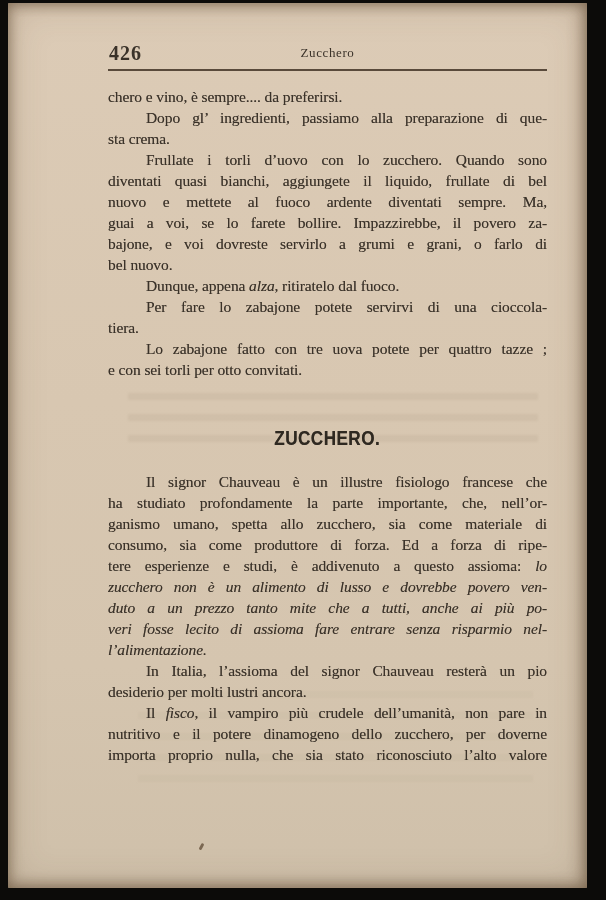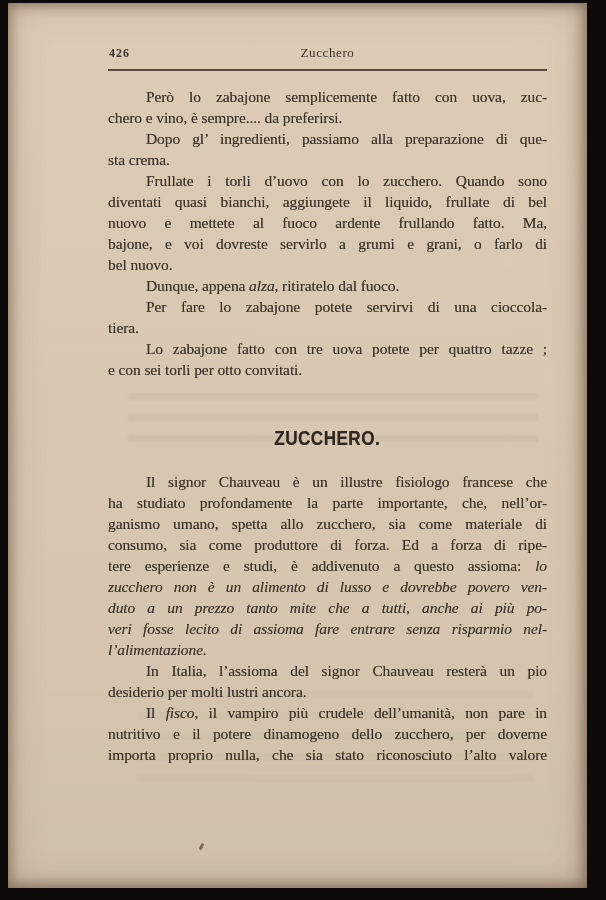--- a/index.html
+++ b/index.html
@@ -45,21 +45,21 @@
     top: 41px;
     left: 0;
     width: 100%;
     height: 18px;
     line-height: 18px;
   }
   .page-number {
     position: absolute;
     left: 1px;
     top: 0;
-    font-size: 12px;
+    font-size: 20px;
     font-weight: bold;
     letter-spacing: 1px;
   }
   .running-header {
     display: block;
     text-align: center;
     font-size: 13px;
     letter-spacing: 0.6px;
   }
   .header-rule {
@@ -150,27 +150,27 @@
 
       <div class="header-row">
         <span class="page-number">426</span>
         <span class="running-header">Zucchero</span>
       </div>
 
       <div class="header-rule"></div>
 
       <div class="bodytext">
         <div id="block1">
-            <div class="line indent just"><span>Però lo zabajone semplicemente fatto con uova, zuc-</span></div>
             <div class="line"><span>chero e vino, è sempre.... da preferirsi.</span></div>
             <div class="line indent just"><span>Dopo gl’ ingredienti, passiamo alla preparazione di que-</span></div>
             <div class="line"><span>sta crema.</span></div>
             <div class="line indent just"><span>Frullate i torli d’uovo con lo zucchero. Quando sono</span></div>
             <div class="line just"><span>diventati quasi bianchi, aggiungete il liquido, frullate di bel</span></div>
-            <div class="line just"><span>nuovo e mettete al fuoco ardente frullando fatto. Ma,</span></div>
+            <div class="line just"><span>nuovo e mettete al fuoco ardente diventati sempre. Ma,</span></div>
+            <div class="line just"><span>guai a voi, se lo farete bollire. Impazzirebbe, il povero za-</span></div>
             <div class="line just"><span>bajone, e voi dovreste servirlo a grumi e grani, o farlo di</span></div>
             <div class="line"><span>bel nuovo.</span></div>
             <div class="line indent"><span>Dunque, appena </span><span class="it">alza</span><span>, ritiratelo dal fuoco.</span></div>
             <div class="line indent just"><span>Per fare lo zabajone potete servirvi di una cioccola-</span></div>
             <div class="line"><span>tiera.</span></div>
             <div class="line indent just"><span>Lo zabajone fatto con tre uova potete per quattro tazze ;</span></div>
             <div class="line"><span>e con sei torli per otto convitati.</span></div>
           </div>
 
         <div class="heading-row">

